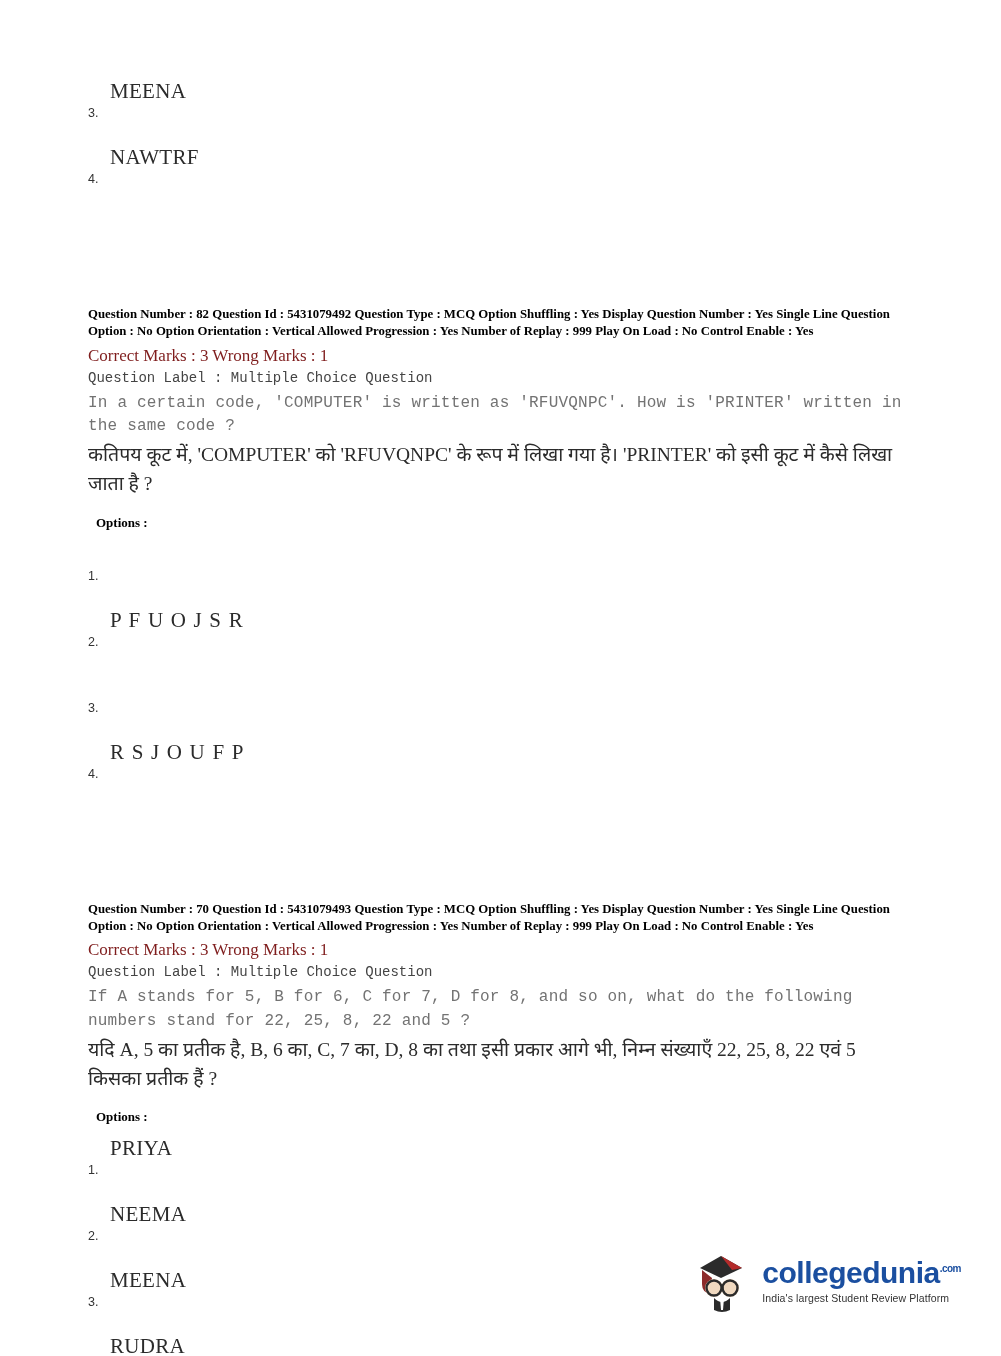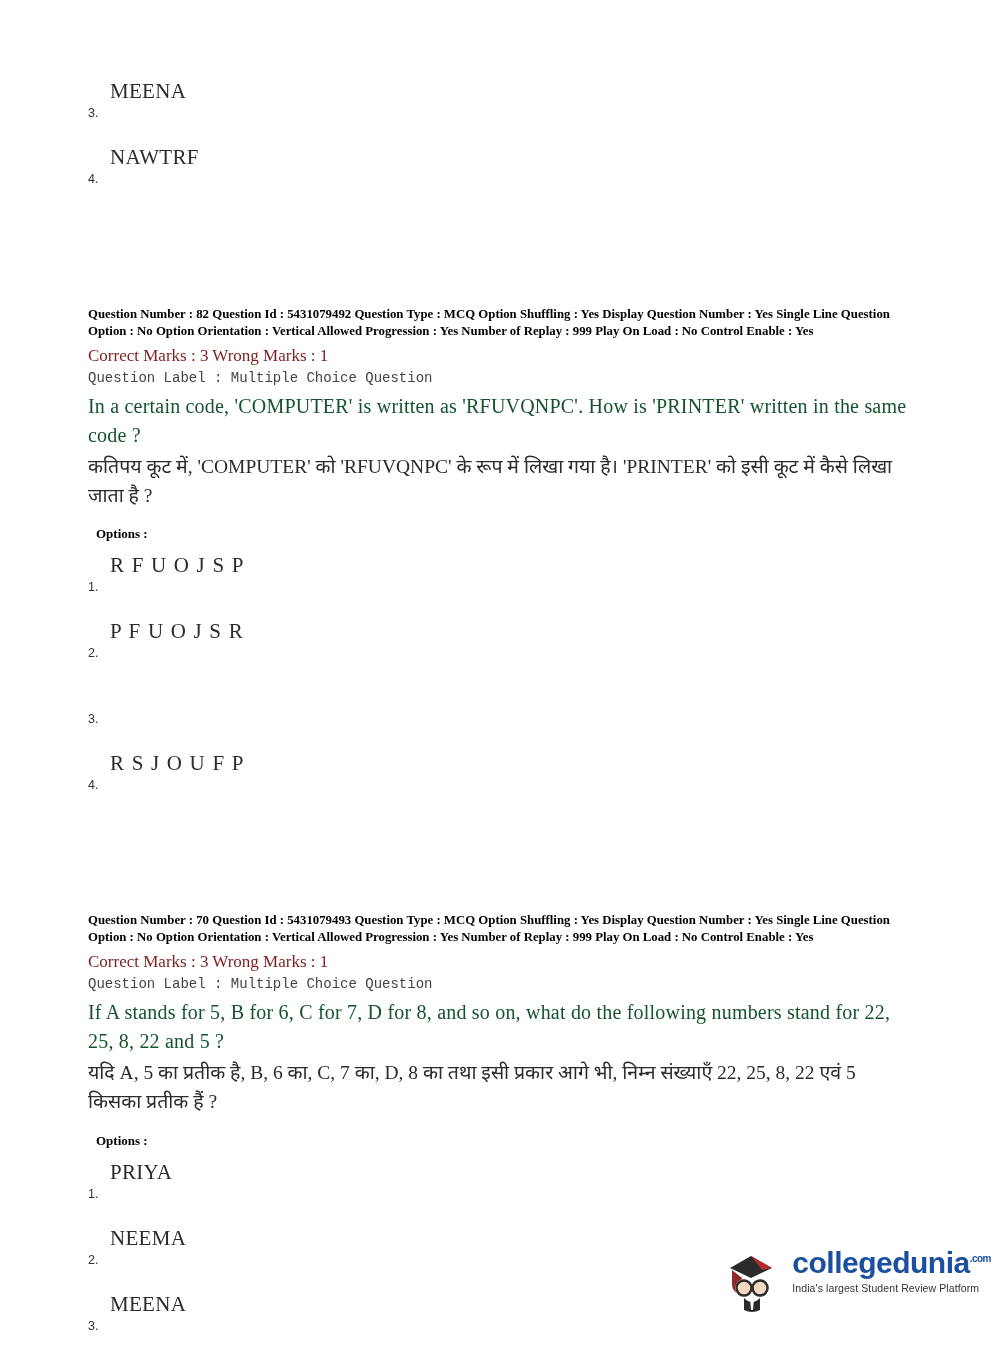--- a/index.html
+++ b/index.html
@@ -72,23 +72,23 @@
     margin-bottom: 4px;
   }
   .q-label {
     font-family: Liberation Mono, monospace;
     font-size: 14px;
     color: #444;
     margin-bottom: 6px;
     font-weight: normal;
   }
   .q-text {
-    font-family: Liberation Serif, serif;
-    font-size: 20px;
-    color: #14532d;
+    font-family: Liberation Mono, monospace;
+    font-size: 16px;
+    color: #737373;
     line-height: 1.45;
     letter-spacing: 0.2px;
     margin-bottom: 2px;
   }
   .q-text-hi {
     font-family: "Liberation Serif", serif;
     font-size: 19.5px;
     color: #2b2b2b;
     line-height: 1.5;
     margin-bottom: 2px;
@@ -100,24 +100,24 @@
     color: #000;
     margin: 16px 0 10px 8px;
   }
   .q-block { margin-top: 40px; }
   .spacer-top { height: 78px; }
   .gap-between { height: 56px; }
 
   
   .logo-wrap {
     position: absolute;
-    right: 10px;
+    right: 40px;
     bottom: 42px;
     display: flex;
-    align-items: flex-start;
+    align-items: center;
     gap: 10px;
   }
   .logo-mark {
     position: relative;
     width: 62px;
     height: 66px;
   }
   .brand-text {
     display: flex;
     flex-direction: column;
@@ -169,21 +169,20 @@
       <div class="meta">Question Number : 82  Question Id : 5431079492  Question Type : MCQ  Option Shuffling : Yes  Display Question Number : Yes  Single Line Question Option : No  Option Orientation : Vertical  Allowed Progression : Yes  Number of Replay : 999  Play On Load : No  Control Enable : Yes</div>
       <div class="meta-marks">Correct Marks : 3  Wrong Marks : 1</div>
       <div class="q-label">Question Label : Multiple Choice Question</div>
       <div class="q-text">In a certain code, 'COMPUTER' is written as 'RFUVQNPC'. How is 'PRINTER' written in the same code ?</div>
       <div class="q-text-hi">कतिपय कूट में, 'COMPUTER' को 'RFUVQNPC' के रूप में लिखा गया है। 'PRINTER' को इसी कूट में कैसे लिखा जाता है ?</div>
       <div class="options-label">Options :</div>
 
       <div>
         <div class="opt-row">
           <span class="opt-num">1.</span>
-          <div class="opt-text">R F U O J S P</div>
         </div>
         <div class="opt-row">
           <span class="opt-num">2.</span>
           <div class="opt-text">P F U O J S R</div>
         </div>
         <div class="opt-row">
           <span class="opt-num">3.</span>
         </div>
         <div class="opt-row">
           <span class="opt-num">4.</span>

